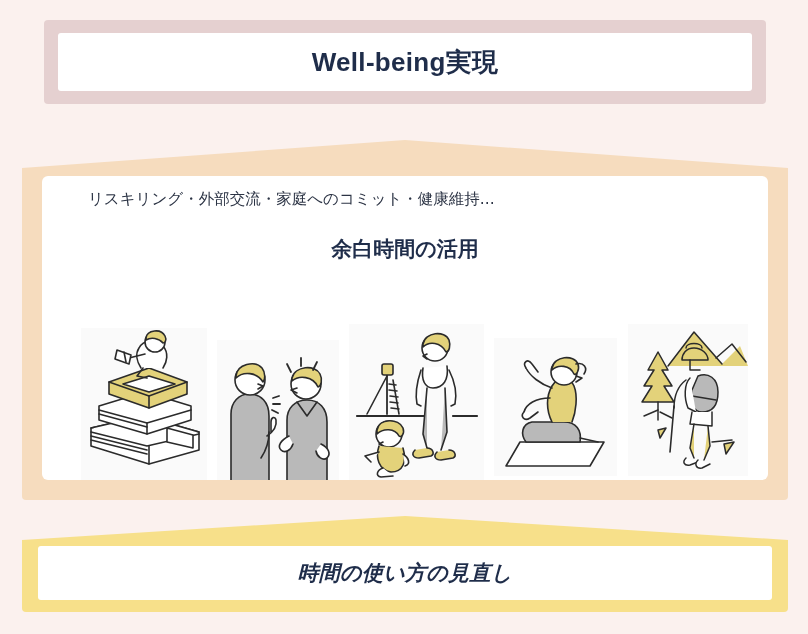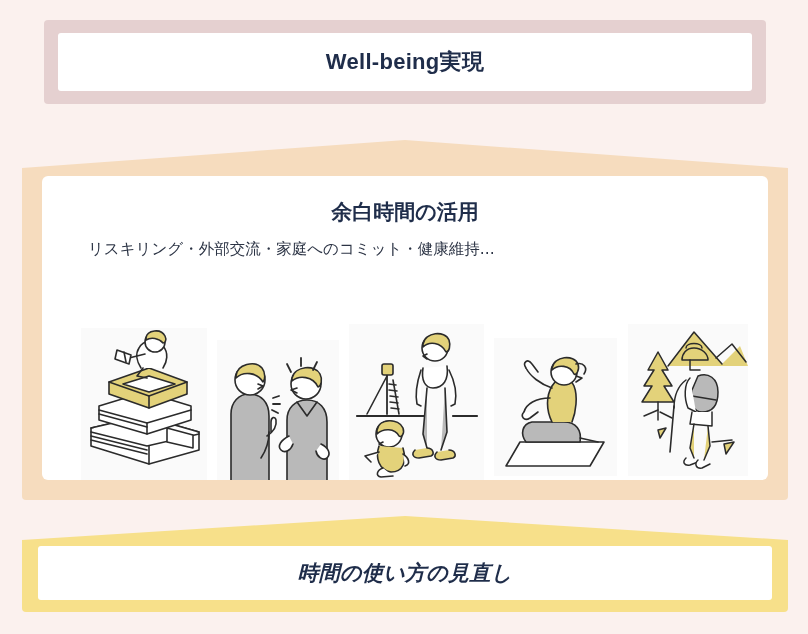--- a/index.html
+++ b/index.html
@@ -49,21 +49,21 @@
     text-align: center;
     white-space: nowrap;
   }
 
   
   #top-band { left: 44px; top: 20px; width: 722px; height: 84px; }
   #top-card {
     left: 14px; top: 13px;
     width: 694px; height: 58px;
   }
-  #top-card .card-title { font-size: 22px; }
+  #top-card .card-title { font-size: 26px; }
 
   
   #mid-band { left: 22px; top: 140px; width: 766px; height: 360px; }
   #mid-card {
     left: 20px; top: 36px;
     width: 726px; height: 304px;
     border-radius: 6px;
     display: block;
   }
   #mid-heading {
@@ -126,22 +126,22 @@
   </div>
 
   <div class="band" id="mid-band">
     <div class="band-bg">
       <svg viewBox="0 0 766 360" preserveAspectRatio="none" aria-hidden="true">
         <path d="M383 0 L766 28 L766 356 Q766 360 762 360 L4 360 Q0 360 0 356 L0 28 Z" fill="#F6DCBE"></path>
       </svg>
     </div>
 
     <div class="card" id="mid-card">
+      <div id="mid-sub">リスキリング・外部交流・家庭へのコミット・健康維持...</div>
       <div id="mid-heading">余白時間の活用</div>
-      <div id="mid-sub">リスキリング・外部交流・家庭へのコミット・健康維持...</div>
 
       <div id="illus-strip">
 
         <div class="illus" id="illus-1">
           <svg viewBox="0 0 126 152" aria-hidden="true">
             <g fill="none" stroke="#2B2B2B" stroke-width="1.6" stroke-linejoin="round" stroke-linecap="round">
 
               <path d="M10 118 L10 100 L62 88 L118 104 L118 122 L68 136 Z" fill="#FFFFFF"></path>
               <path d="M10 100 L62 88 L118 104" fill="#FFFFFF"></path>
               <path d="M10 104 L66 118 L118 106"></path>

